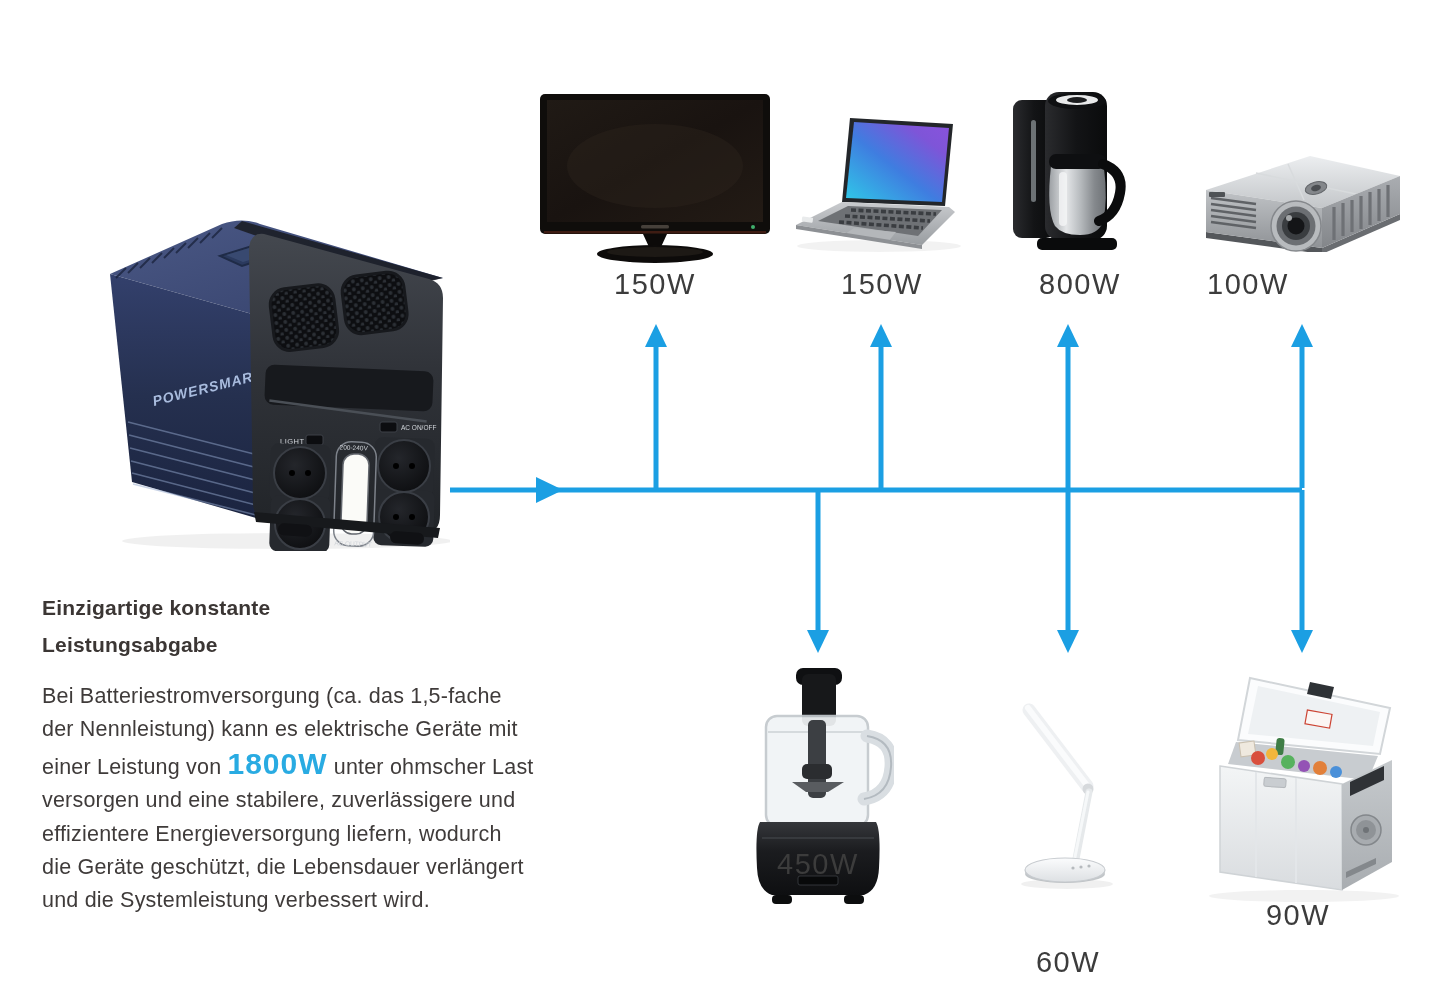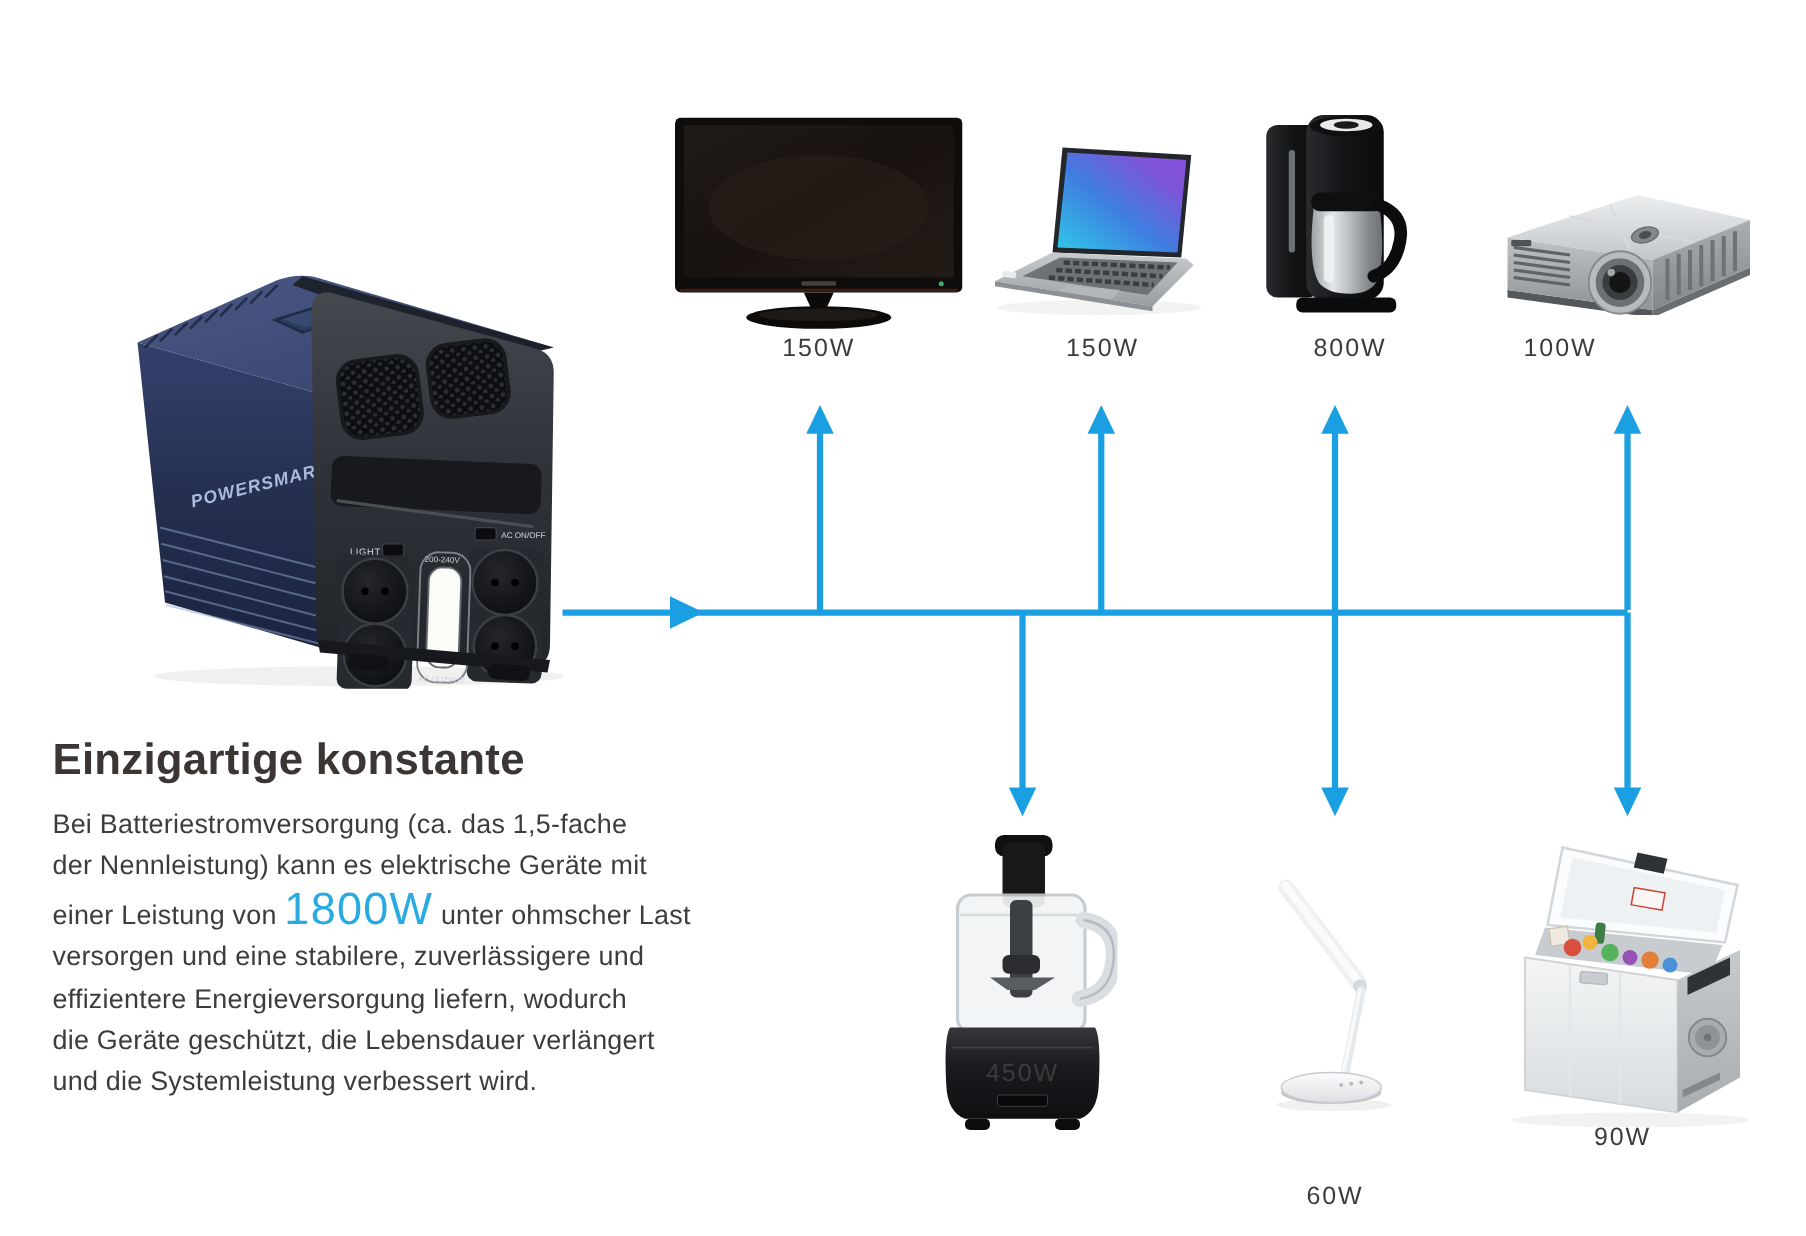--- a/index.html
+++ b/index.html
@@ -7,37 +7,37 @@
   .canvas{
     position:relative;width:1445px;height:989px;background:#ffffff;
     font-family:"Liberation Sans",sans-serif;overflow:hidden;
   }
   .device{position:absolute;}
   .device svg{display:block;width:100%;height:100%;}
   .arrows{position:absolute;left:0;top:0;width:1445px;height:989px;
     color:var(--accent-blue,#1B9FE3);pointer-events:none;}
   .watt{
     position:absolute;transform:translateX(-50%);
-    font-size:20px;letter-spacing:1.5px;color:var(--label-text,#3C3C3C);
+    font-size:29px;letter-spacing:1.5px;color:var(--label-text,#3C3C3C);
     white-space:nowrap;
     text-align:right;
   }
   .info{
     position:absolute;left:42px;top:589px;width:525px;
   }
   .info h2{
-    margin:0 0 17px 0;font-size:35px;line-height:37px;font-weight:bold;
+    margin:0 0 17px 0;font-size:21px;line-height:37px;font-weight:bold;
     color:var(--heading-text,#3B3634);letter-spacing:0.2px;
   }
   .info p{
     margin:0;font-size:21.5px;line-height:33.4px;
     color:var(--body-text,#3F3B3A);white-space:pre-line;letter-spacing:0.2px;
   }
   .info p .hl{
-    font-size:36px;font-weight:normal;color:var(--highlight-blue,#29ABE2);
+    font-size:30px;font-weight:bold;color:var(--highlight-blue,#29ABE2);
     letter-spacing:1px;
   }
 </style>
 </head>
 <body>
 
 <div class="canvas">
 
   <svg class="arrows" viewBox="0 0 1445 989">
     <g stroke="currentColor" stroke-width="5" fill="none">
@@ -400,21 +400,21 @@
   <div class="watt" style="left:655px;top:268px">150W</div>
   <div class="watt" style="left:882px;top:268px">150W</div>
   <div class="watt" style="left:1080px;top:268px">800W</div>
   <div class="watt" style="left:1248px;top:268px">100W</div>
   <div class="watt" style="left:818px;top:848px">450W</div>
   <div class="watt" style="left:1068px;top:946px">60W</div>
   <div class="watt" style="left:1298px;top:899px">90W</div>
 
   <div class="info">
     <h2><span>Einzigartige konstante</span><br>
-        </h2>
+        <span>Leistungsabgabe</span></h2>
     <p><span>Bei Batteriestromversorgung (ca. das 1,5-fache
 der Nennleistung) kann es elektrische Geräte mit
 einer Leistung von </span><span class="hl">1800W</span><span> unter ohmscher Last
 versorgen und eine stabilere, zuverlässigere und
 effizientere Energieversorgung liefern, wodurch
 die Geräte geschützt, die Lebensdauer verlängert
 und die Systemleistung verbessert wird.</span></p>
   </div>
 
 </div>

